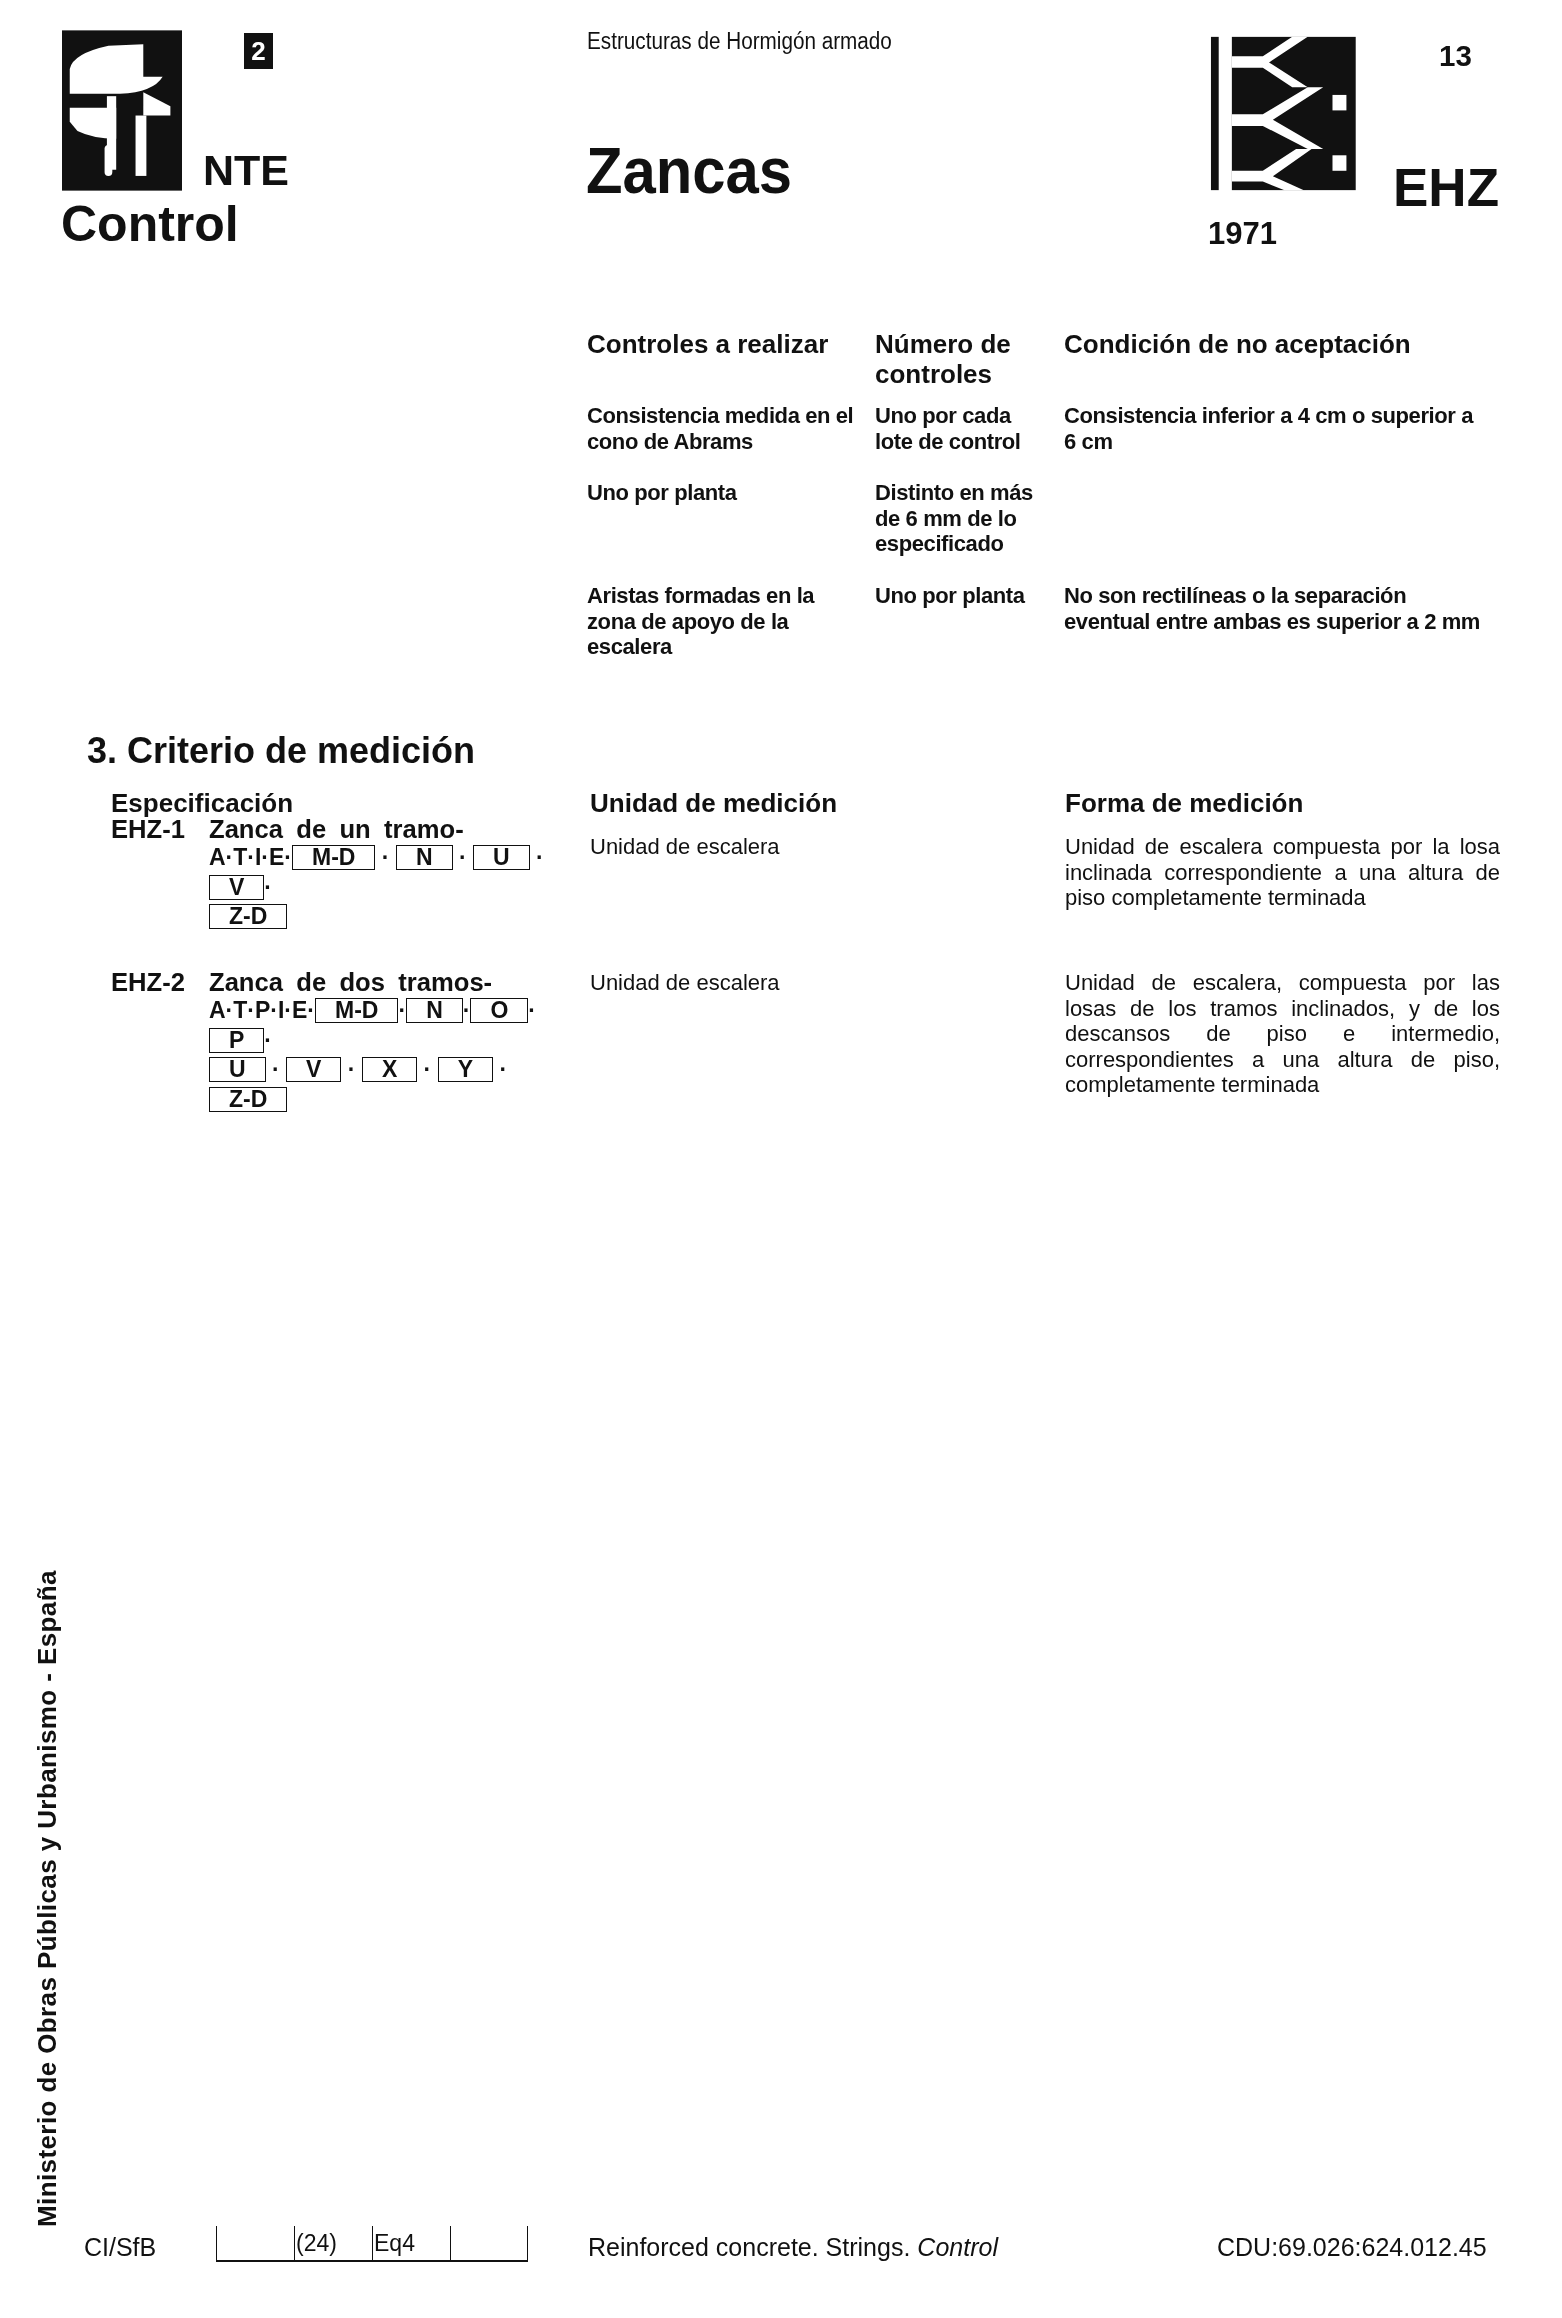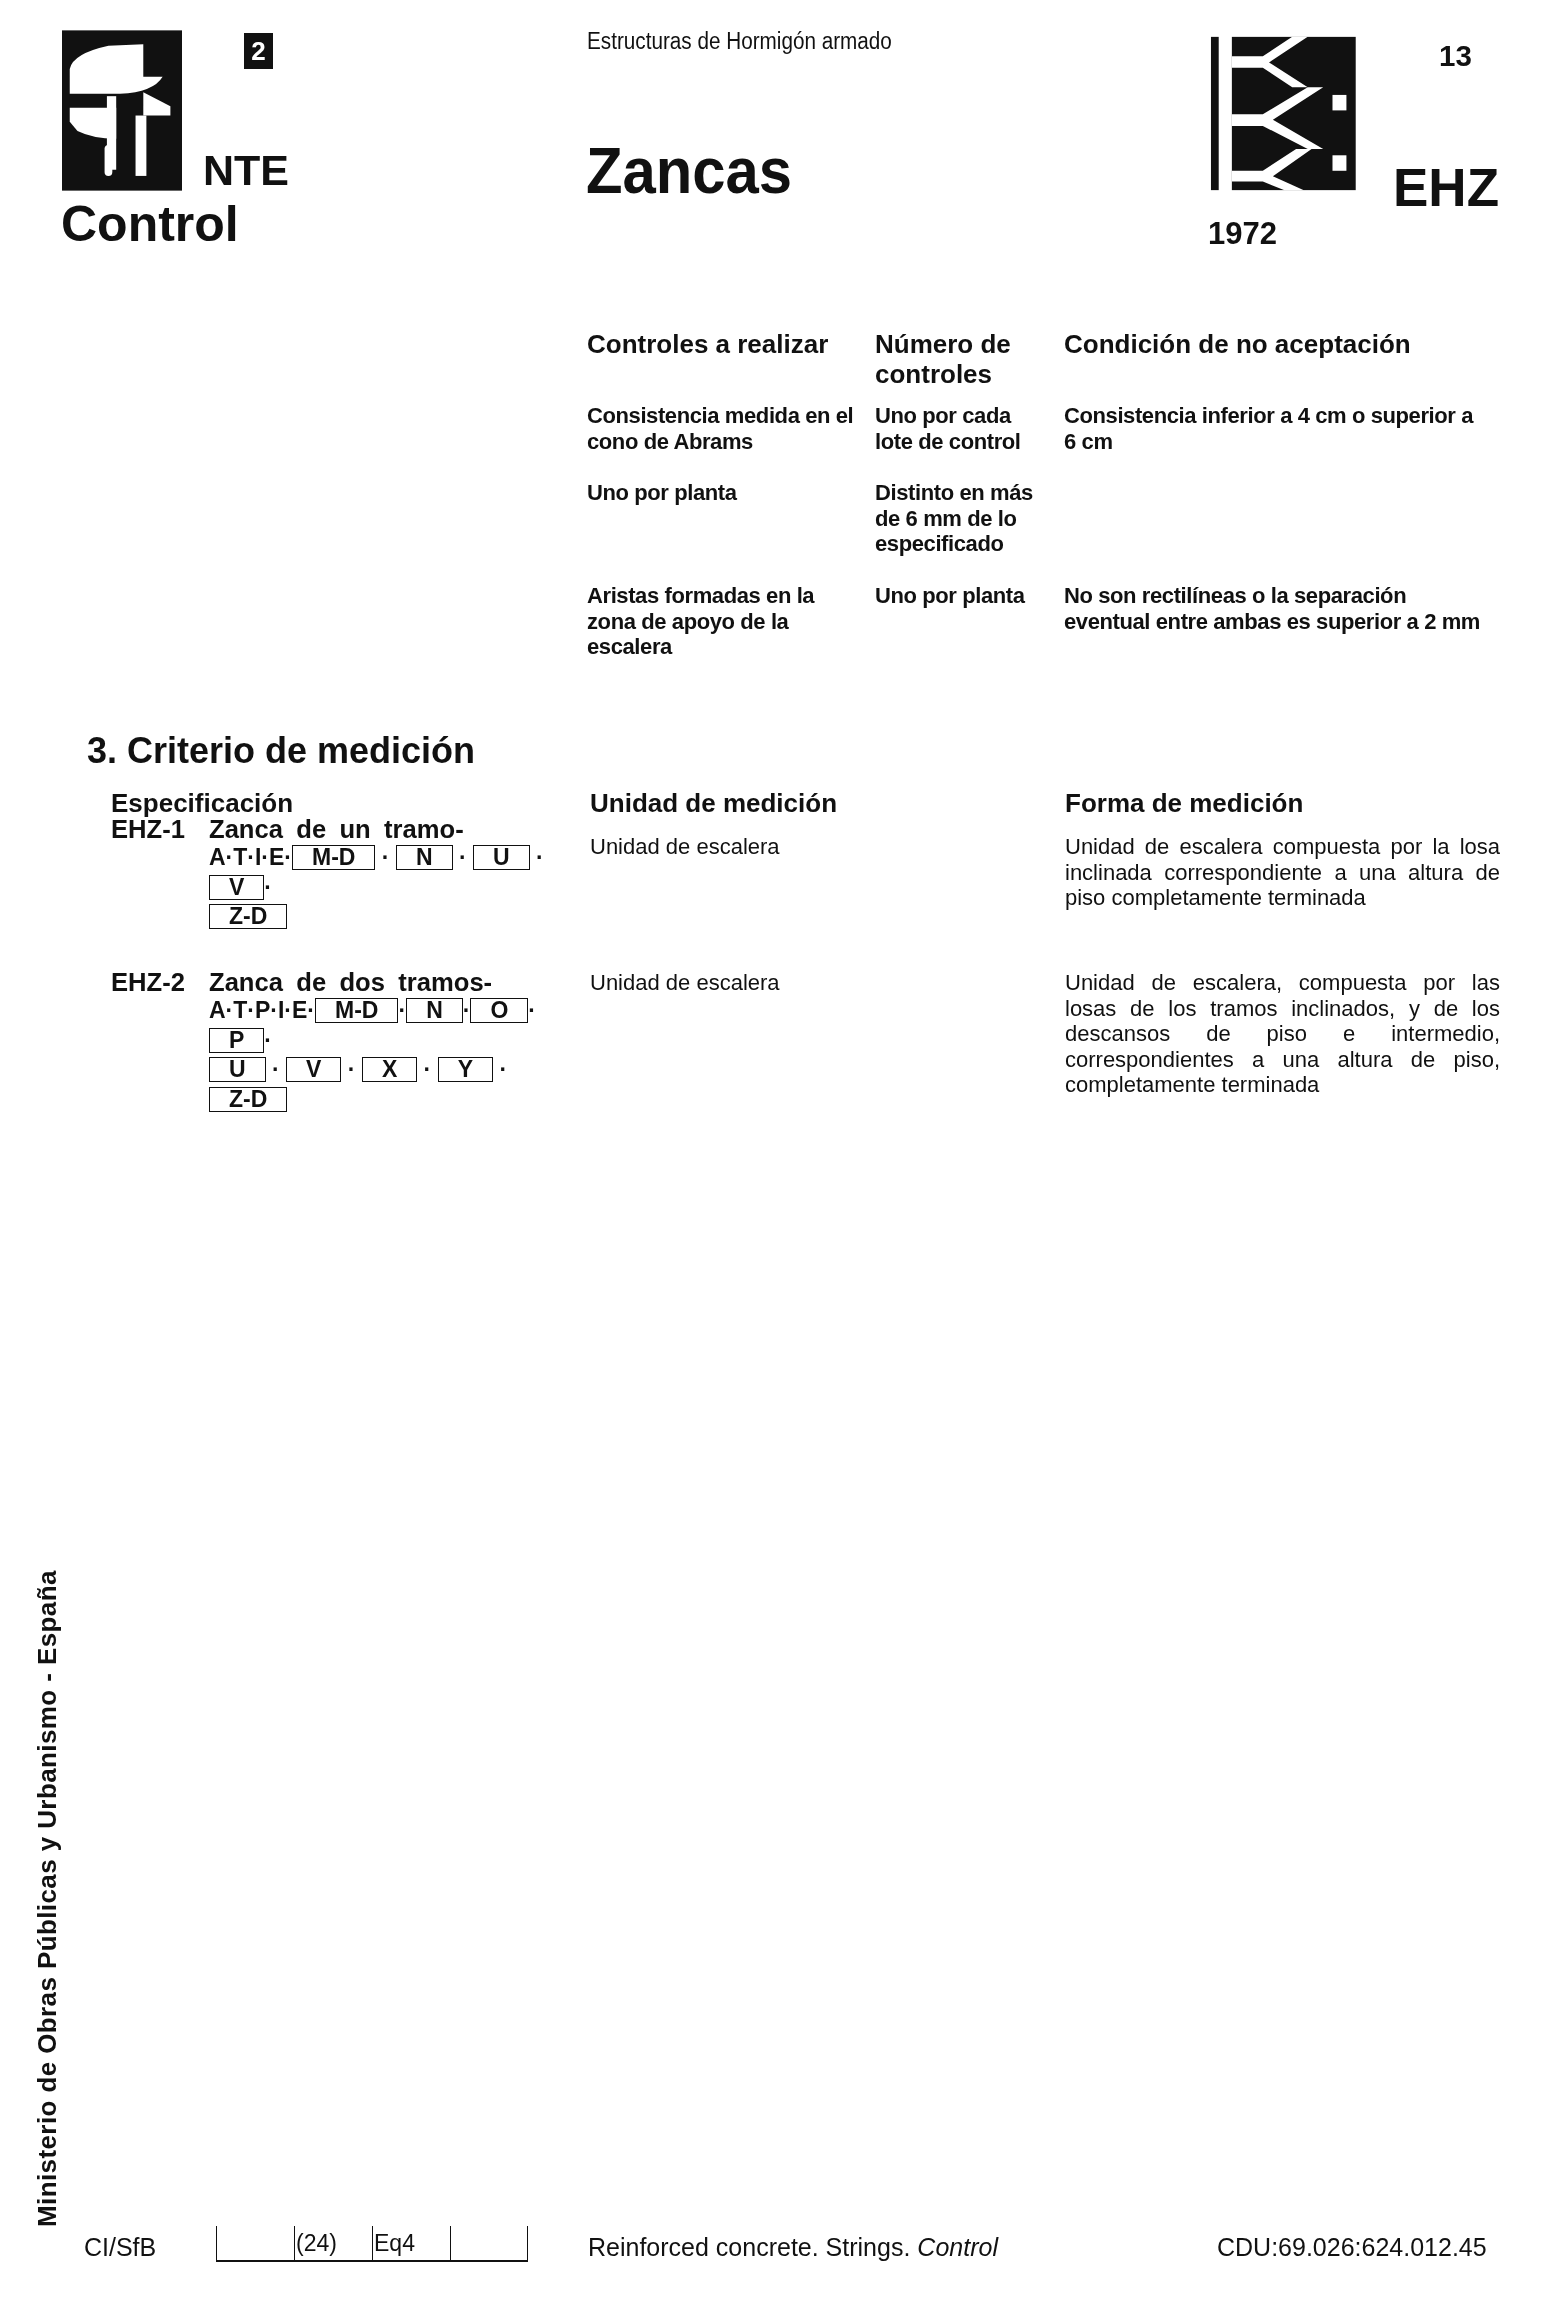--- a/index.html
+++ b/index.html
@@ -78,21 +78,21 @@
     <rect x="32" y="5" width="160" height="198" fill="#111"></rect>
     <path d="M32 30 L72 30 L110 5 L130 5 L80 38 L130 70 L110 70 L72 45 L32 45 Z" fill="#fff"></path>
     <path d="M32 105 L72 105 L130 70 L150 70 L85 112 L150 150 L130 150 L72 120 L32 120 Z" fill="#fff"></path>
     <path d="M32 178 L72 178 L115 150 L135 150 L85 185 L125 203 L100 203 L72 192 L32 192 Z" fill="#fff"></path>
     <rect x="162" y="80" width="18" height="20" fill="#fff"></rect>
     <rect x="162" y="158" width="18" height="20" fill="#fff"></rect>
   </svg>
 </div>
 <div class="abs page-num">13</div>
 <div class="abs ehz">EHZ</div>
-<div class="abs year">1972</div>
+<div class="abs year">1971</div>
 
 <div class="abs ctable">
   <div class="crow head">
     <div>Controles a realizar</div>
     <div>Número de controles</div>
     <div>Condición de no aceptación</div>
   </div>
   <div class="crow body">
     <div class="cond">Consistencia medida en el cono de Abrams</div>
     <div class="cond">Uno por cada lote de control</div>

